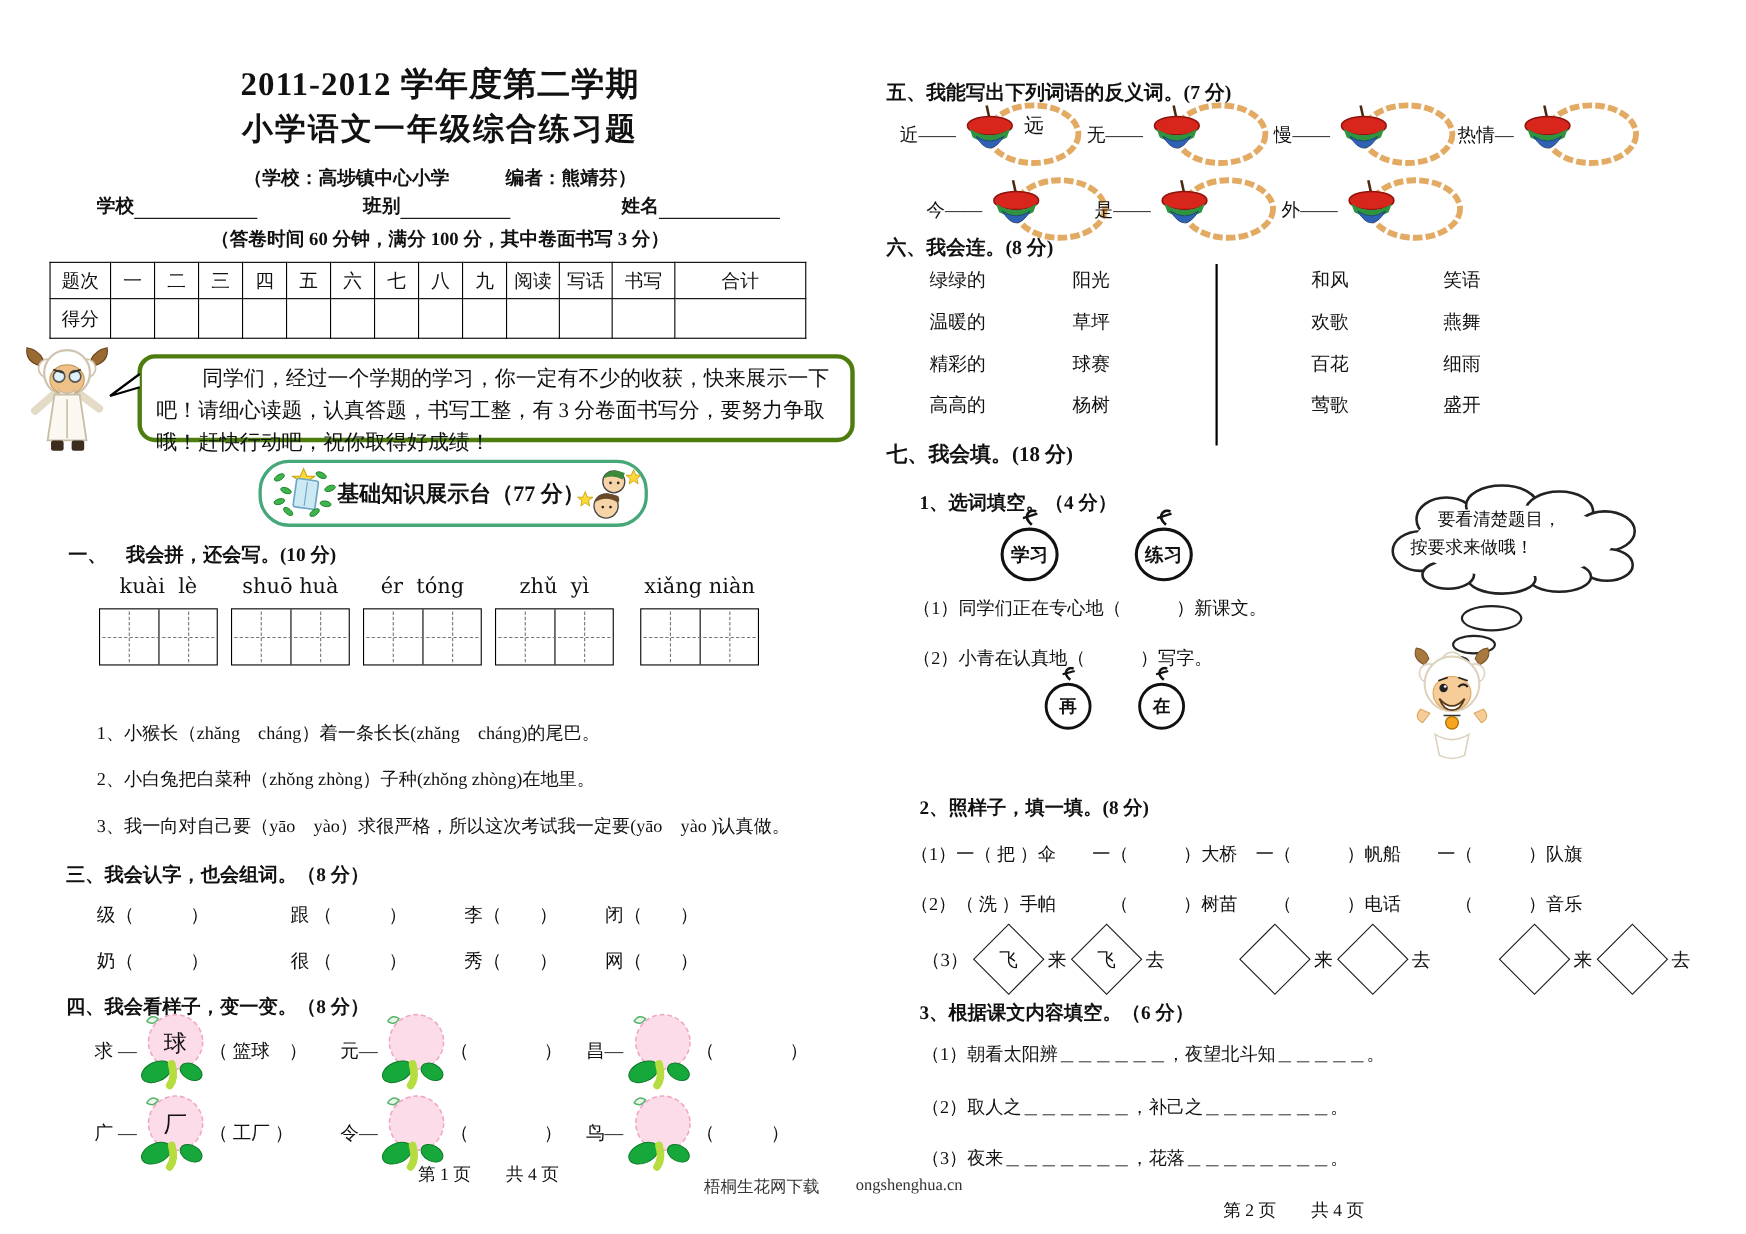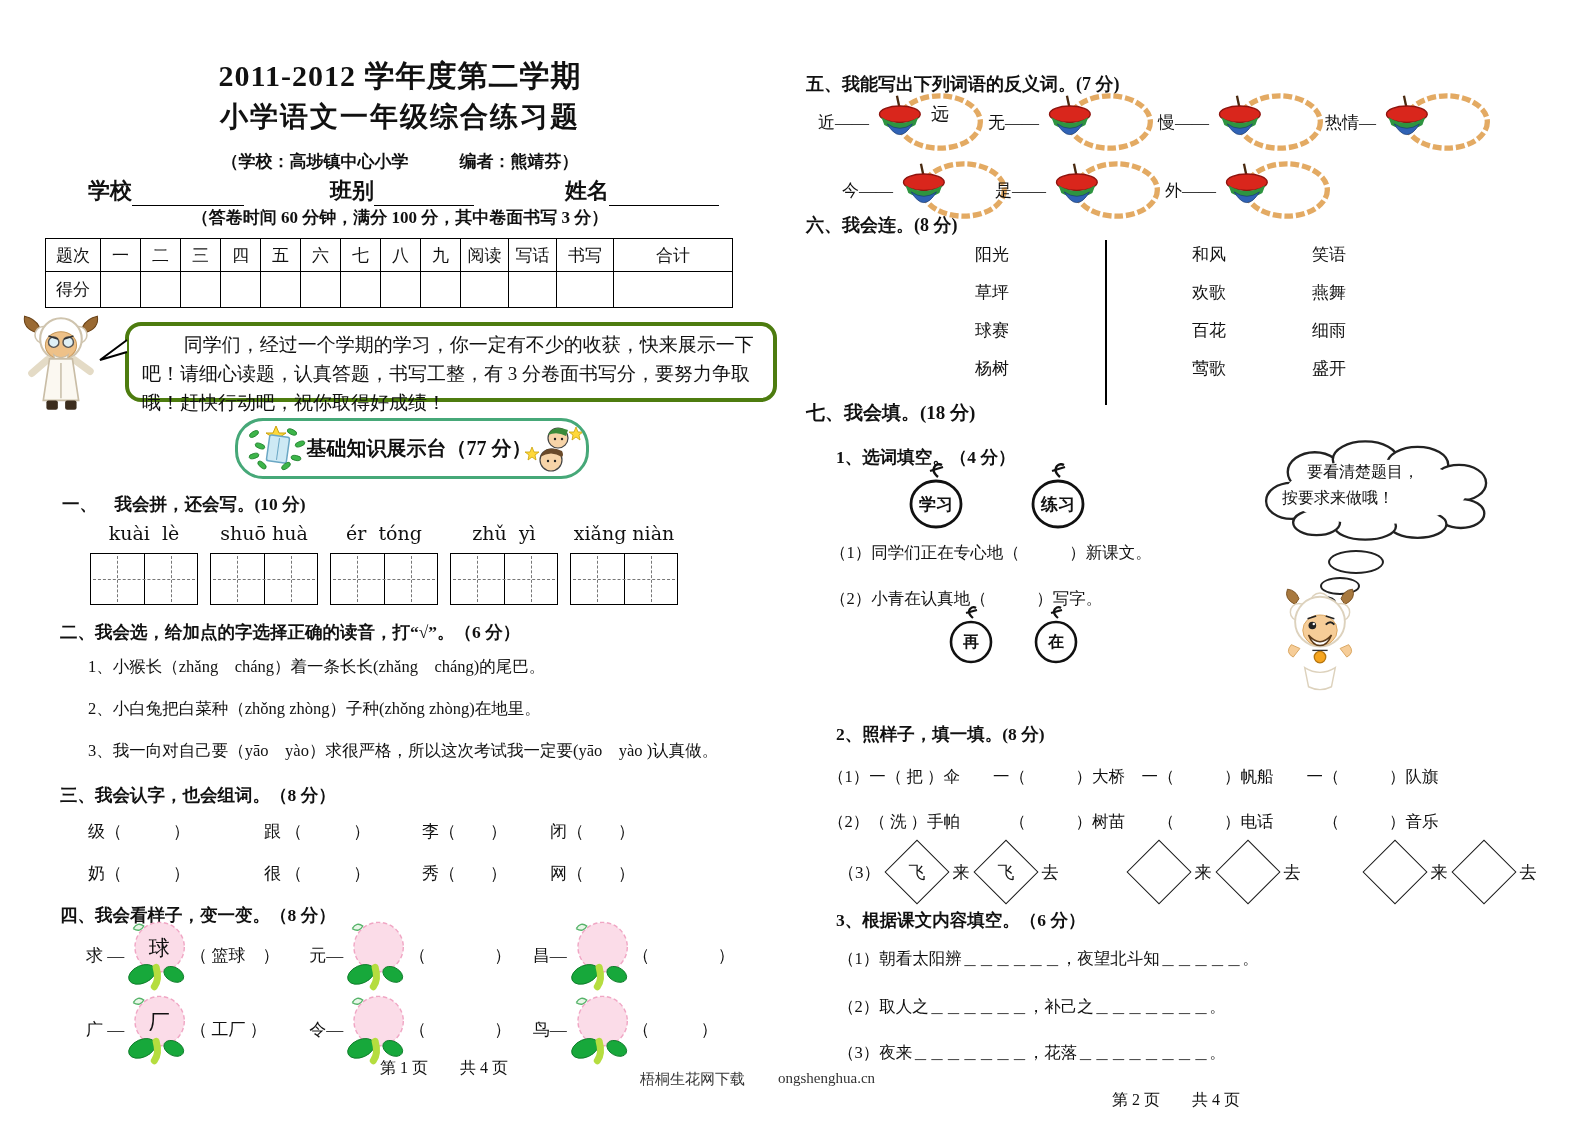--- a/index.html
+++ b/index.html
@@ -5,21 +5,21 @@
   html,body{margin:0;padding:0;background:#fff;}
   #canvas{position:relative;width:1587px;height:1122px;background:#fff;overflow:hidden;
           font-family:"Liberation Serif","DejaVu Serif",serif;color:#111;}
   .abs{position:absolute;}
   .ctr{text-align:center;}
   .b{font-weight:bold;}
   .title1{left:40px;top:56px;width:720px;font-size:30px;letter-spacing:1px;}
   .title2{left:40px;top:98px;width:720px;font-size:28px;letter-spacing:2px;}
   .meta{left:40px;top:150px;width:720px;font-size:17px;}
   .note{left:40px;top:206px;width:720px;font-size:17px;}
-  .fieldgrp{top:176px;font-size:22px;display:flex;align-items:flex-end;}
+  .fieldgrp{top:176px;font-size:17px;display:flex;align-items:flex-end;}
   .uline{display:inline-block;border-bottom:1.4px solid #000;height:1.15em;}
   table.score{position:absolute;left:45px;top:238px;width:688px;border-collapse:collapse;table-layout:fixed;}
   table.score td{border:1.6px solid #000;font-size:17px;text-align:center;padding:0;height:32px;}
   table.score tr.r2 td{height:35px;}
   .bubble{left:125px;top:322px;width:618px;height:64px;border:4px solid #4d7c0f;border-radius:16px;
           padding:4px 13px;font-size:19px;line-height:29px;text-indent:2.2em;background:#fff;}
   .bubble-tail{left:98px;top:336px;}
   .banner{left:235px;top:418px;width:348px;height:55px;border:3px solid #46a878;border-radius:28px;background:#fff;}
   .banner .btxt{position:absolute;left:72px;right:58px;top:0;bottom:0;display:flex;align-items:center;
                 justify-content:center;font-size:20px;font-weight:bold;white-space:nowrap;}
@@ -219,29 +219,28 @@
         <div class="pcell"></div>
       </div>
   </div>
   <div class="abs pcol" style="left:446px;">
     <div class="pword">zhǔ  yì</div>
     <div class="pgrid">
         <div class="pcell"></div>
         <div class="pcell"></div>
       </div>
   </div>
-  <div class="abs pcol" style="left:566px;text-align:center;">
+  <div class="abs pcol" style="left:578px;text-align:center;">
     <div class="pword">xiǎng niàn</div>
     <div class="pgrid">
         <div class="pcell"></div>
         <div class="pcell"></div>
       </div>
   </div>
 
-  <div class="abs sec-title" style="left:60px;top:620px;">二、我会选，给加点的字选择正确的读音，打“√”。（6 分）</div>
   <div class="abs item-text" style="left:88px;top:656px;">1、小猴长（zhǎng　cháng）着一条长长(zhǎng　cháng)的尾巴。</div>
   <div class="abs item-text" style="left:88px;top:698px;">2、小白兔把白菜种（zhǒng zhòng）子种(zhǒng zhòng)在地里。</div>
   <div class="abs item-text" style="left:88px;top:740px;">3、我一向对自己要（yāo　yào）求很严格，所以这次考试我一定要(yāo　yào )认真做。</div>
 
   <div class="abs sec-title" style="left:60px;top:783px;">三、我会认字，也会组词。（8 分）</div>
   <div class="abs s3row" style="top:820px;">
     <span>级（　　　）</span>
     <span>跟 （　　　）</span>
     <span>李（　　）</span>
     <span>闭（　　）</span>
@@ -432,20 +431,26 @@
         <ellipse cx="72" cy="33" rx="42" ry="27" fill="none" stroke="#e3aa63" stroke-width="5.5" stroke-dasharray="9 3"></ellipse>
         <line x1="28" y1="6" x2="31" y2="20" stroke="#4a2a10" stroke-width="2.4"></line>
         <ellipse cx="31" cy="25" rx="21" ry="8.5" fill="#d9261c" stroke="#8e130d" stroke-width="1.4"></ellipse>
         <path d="M12 28 q19 12 38 0 l-3 8 q-16 9 -32 0 z" fill="#2e9440"></path>
         <path d="M18 35 q13 22 26 0 q-13 9 -26 0z" fill="#2f62b5" stroke="#1d3f78" stroke-width="0.8"></path>
       </svg>
     </span>
   </div>
 
   <div class="abs sec-title" style="left:806px;top:213px;font-size:18px;">六、我会连。(8 分)</div>
+  <div class="abs mcol" style="left:845px;top:243px;">
+    <span>绿绿的</span>
+    <span>温暖的</span>
+    <span>精彩的</span>
+    <span>高高的</span>
+  </div>
   <div class="abs mcol" style="left:975px;top:243px;">
     <span>阳光</span>
     <span>草坪</span>
     <span>球赛</span>
     <span>杨树</span>
   </div>
   <div class="abs divline" style="left:1105px;top:240px;height:165px;"></div>
   <div class="abs mcol" style="left:1192px;top:243px;">
     <span>和风</span>
     <span>欢歌</span>

